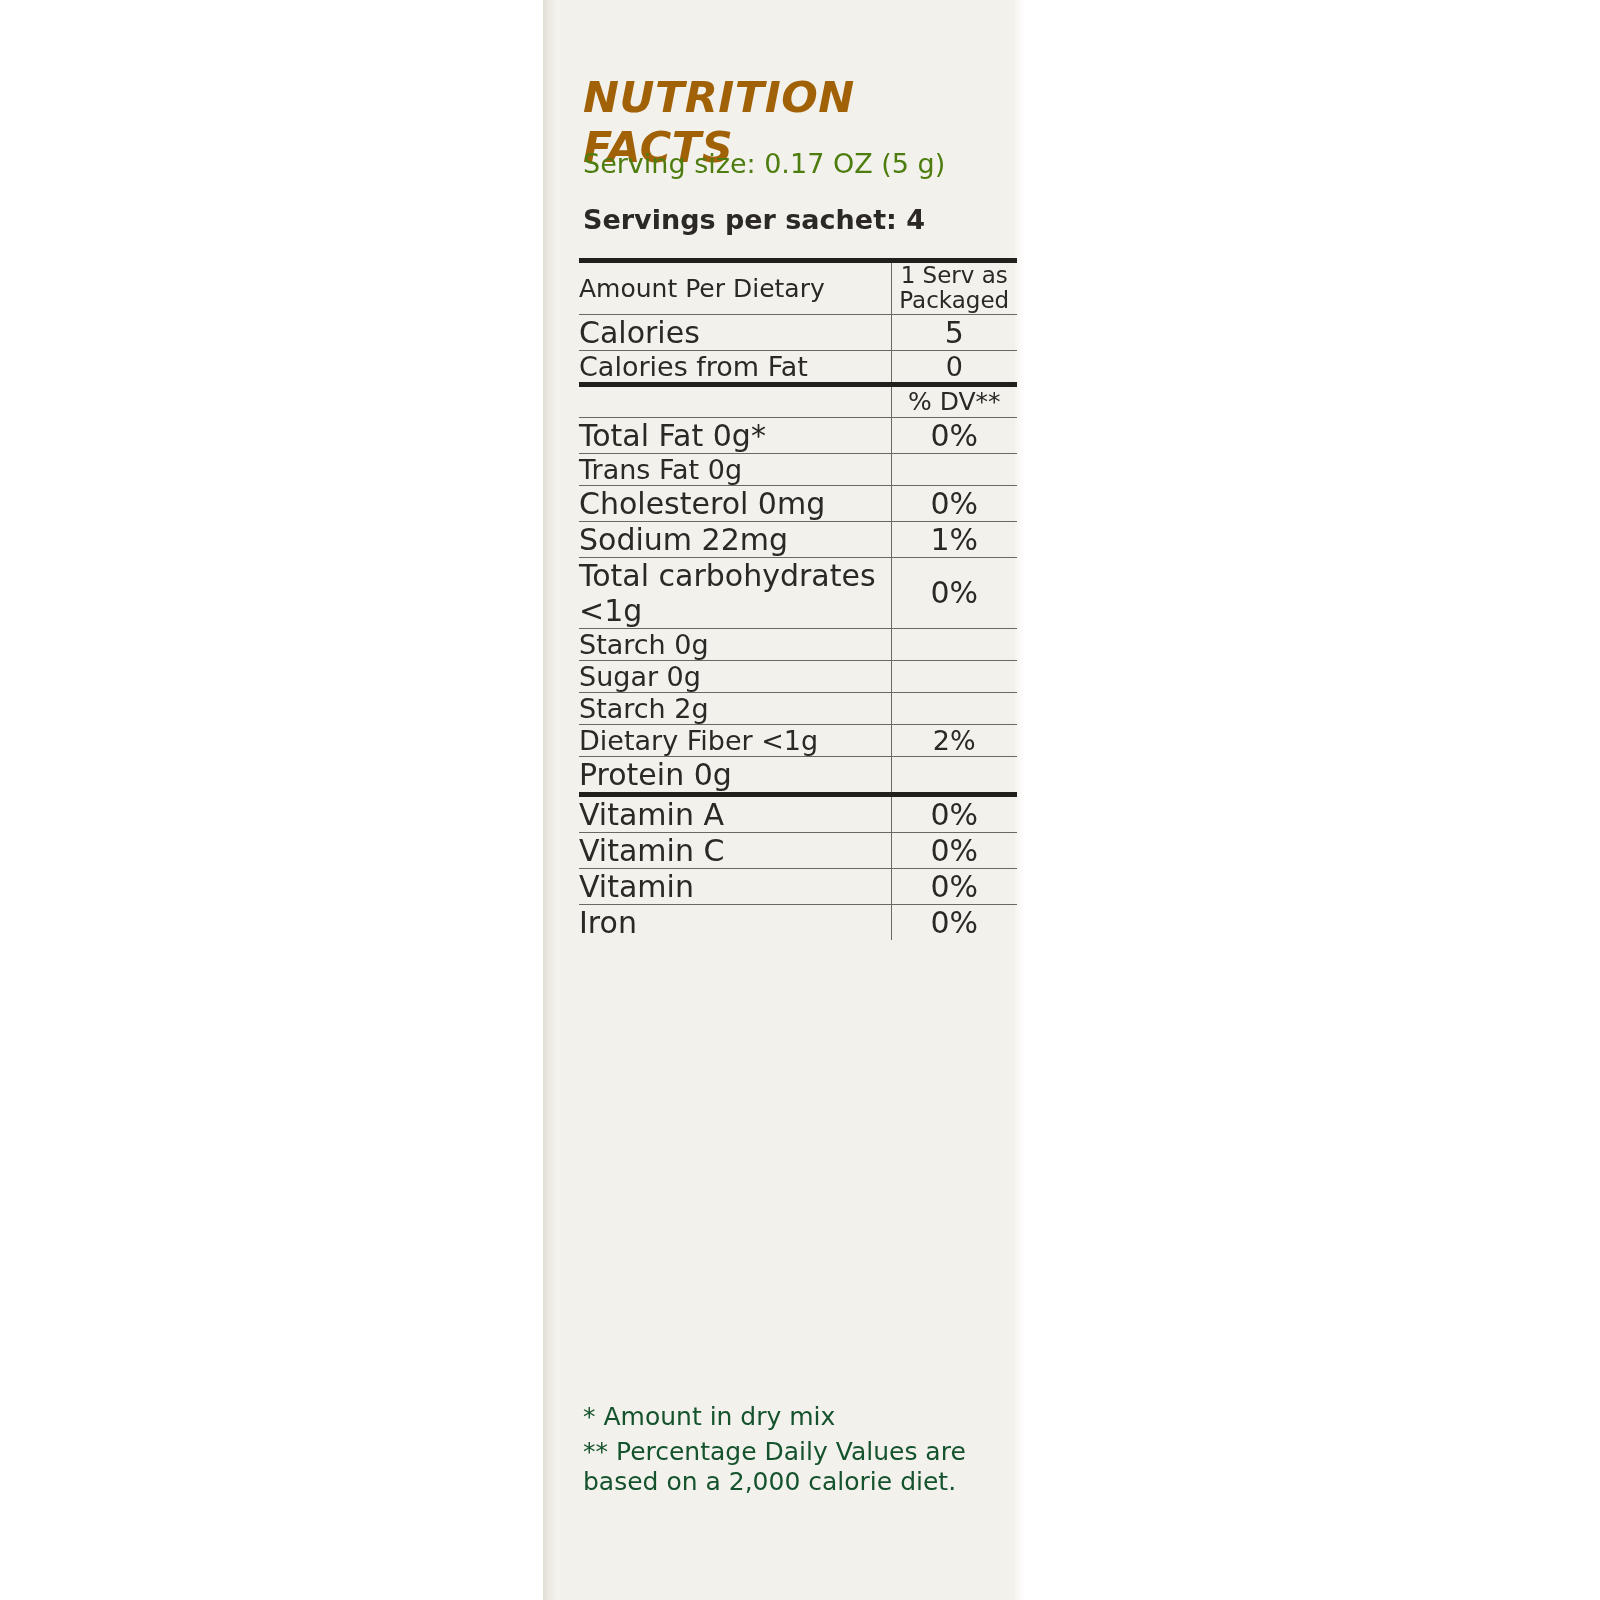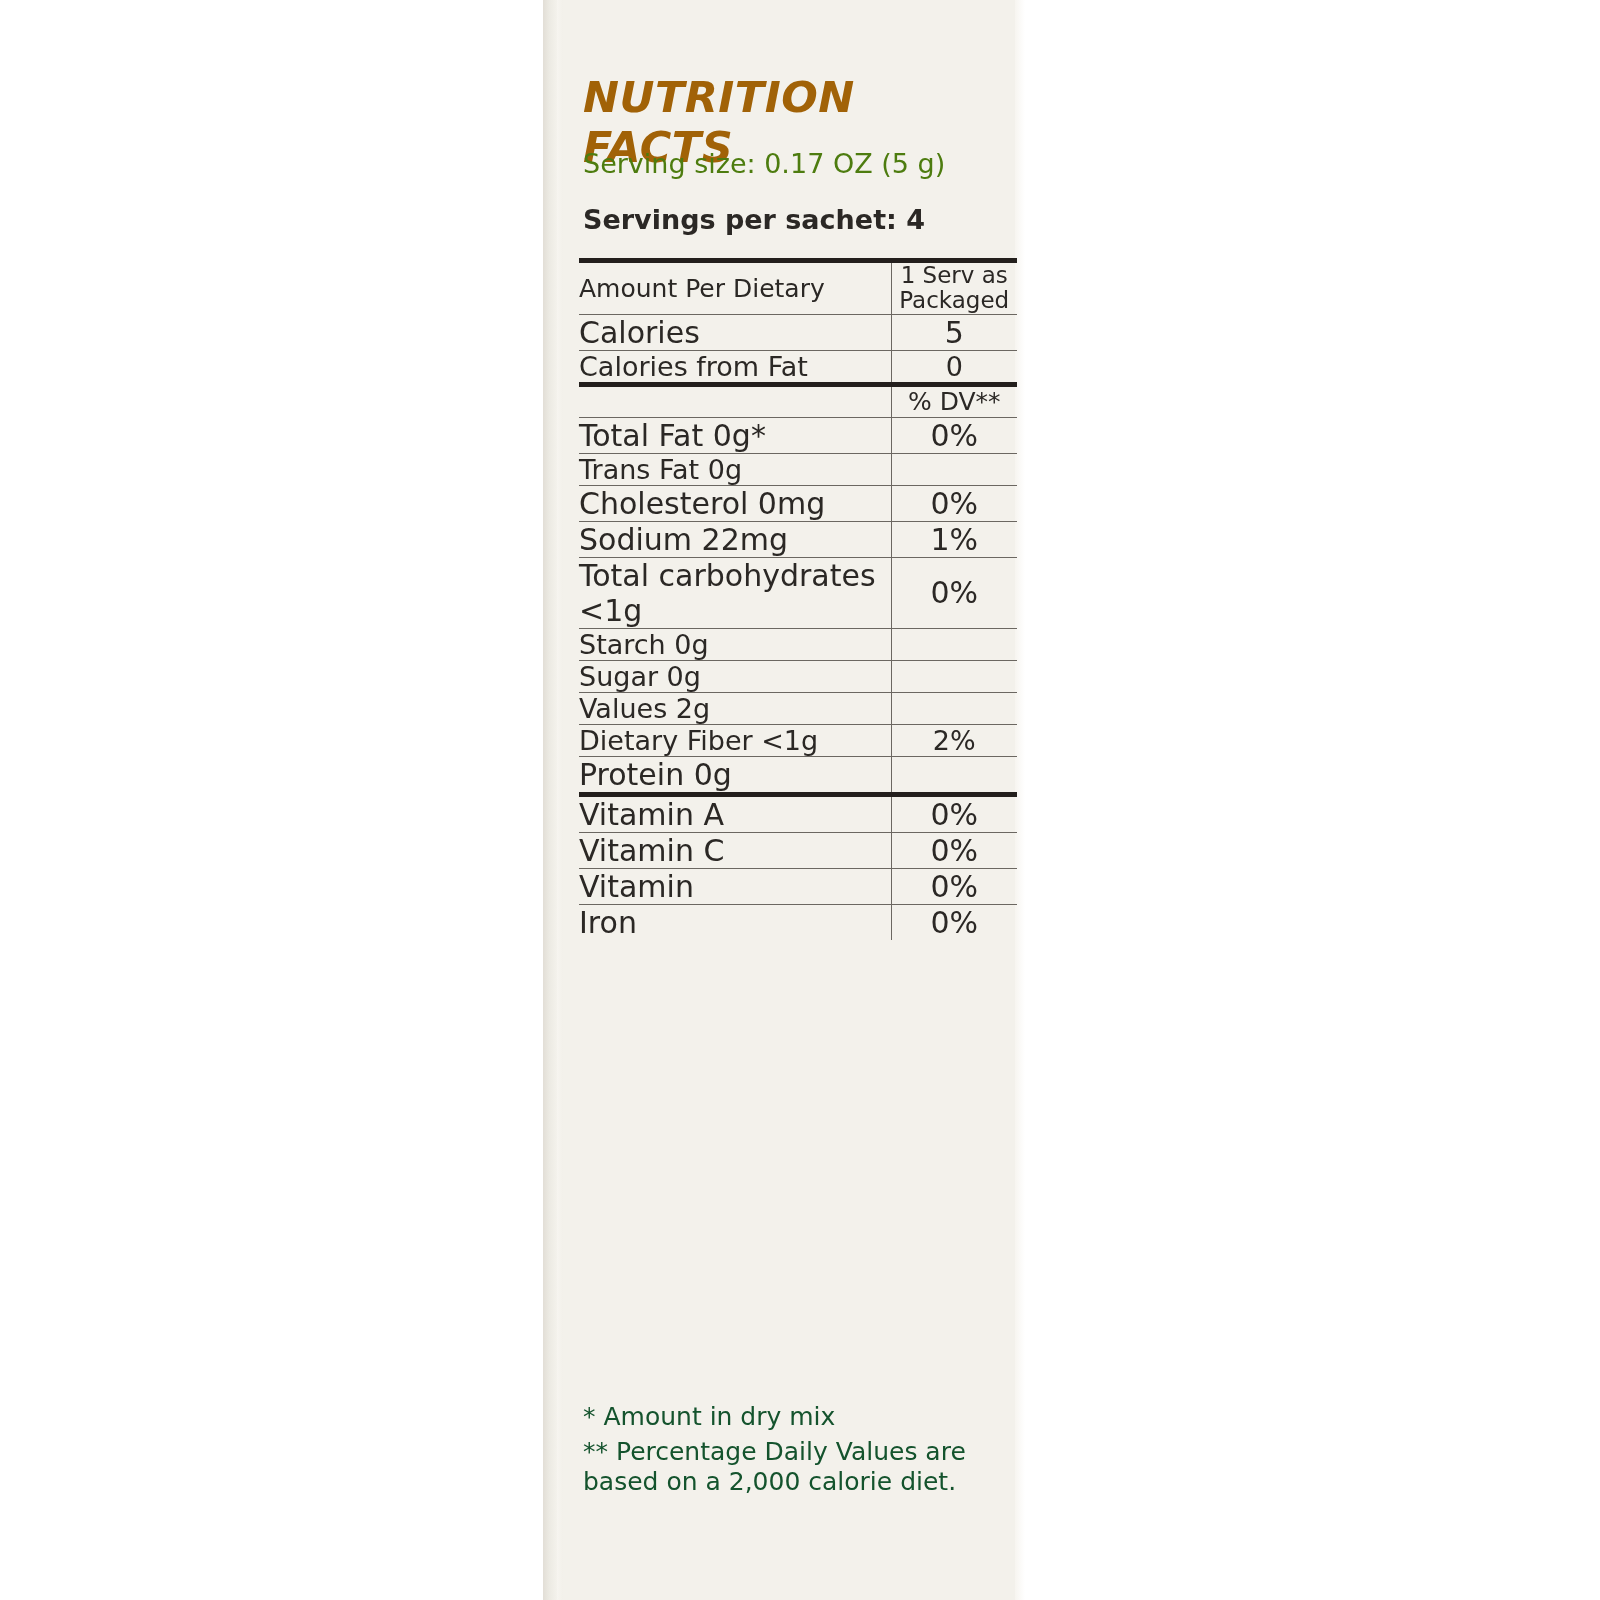--- a/index.html
+++ b/index.html
@@ -232,21 +232,21 @@
         </tr>
         <tr>
           <td class="sub-label rule-thin">Starch  0g</td>
           <td class="sub-value rule-thin"></td>
         </tr>
         <tr>
           <td class="sub-label rule-thin">Sugar  0g</td>
           <td class="sub-value rule-thin"></td>
         </tr>
         <tr>
-          <td class="sub-label rule-thin">Values  2g</td>
+          <td class="sub-label rule-thin">Starch  2g</td>
           <td class="sub-value rule-thin"></td>
         </tr>
         <tr>
           <td class="sub-label rule-thin">Dietary Fiber  &lt;1g</td>
           <td class="sub-value rule-thin">2%</td>
         </tr>
         <tr>
           <td class="big-label rule-thin">Protein  0g</td>
           <td class="big-value rule-thin"></td>
         </tr>

